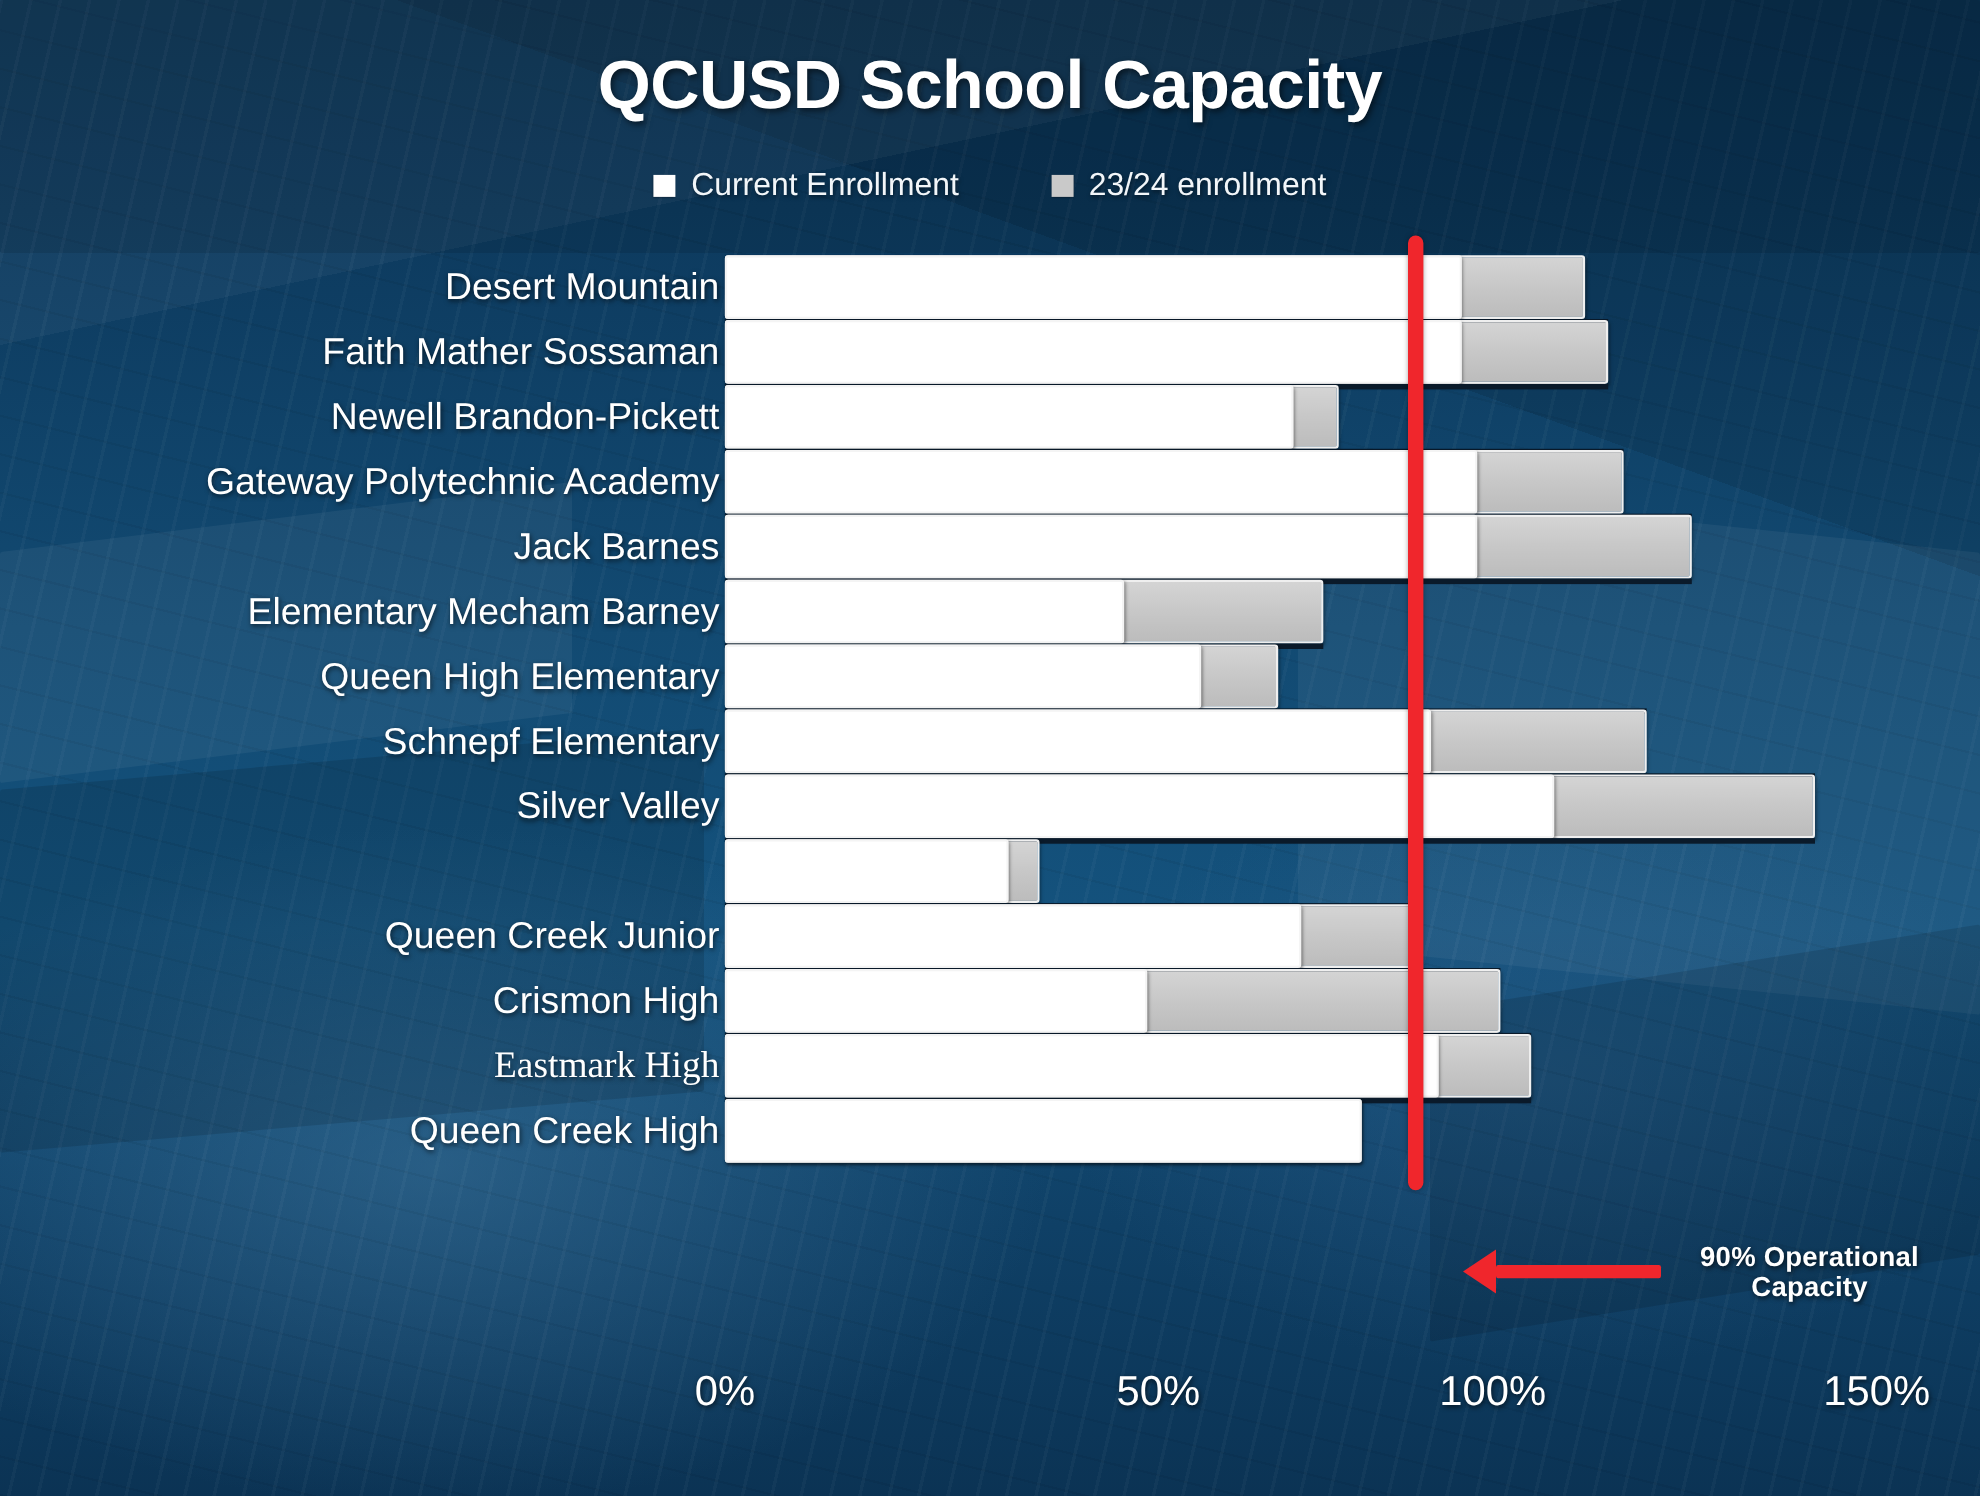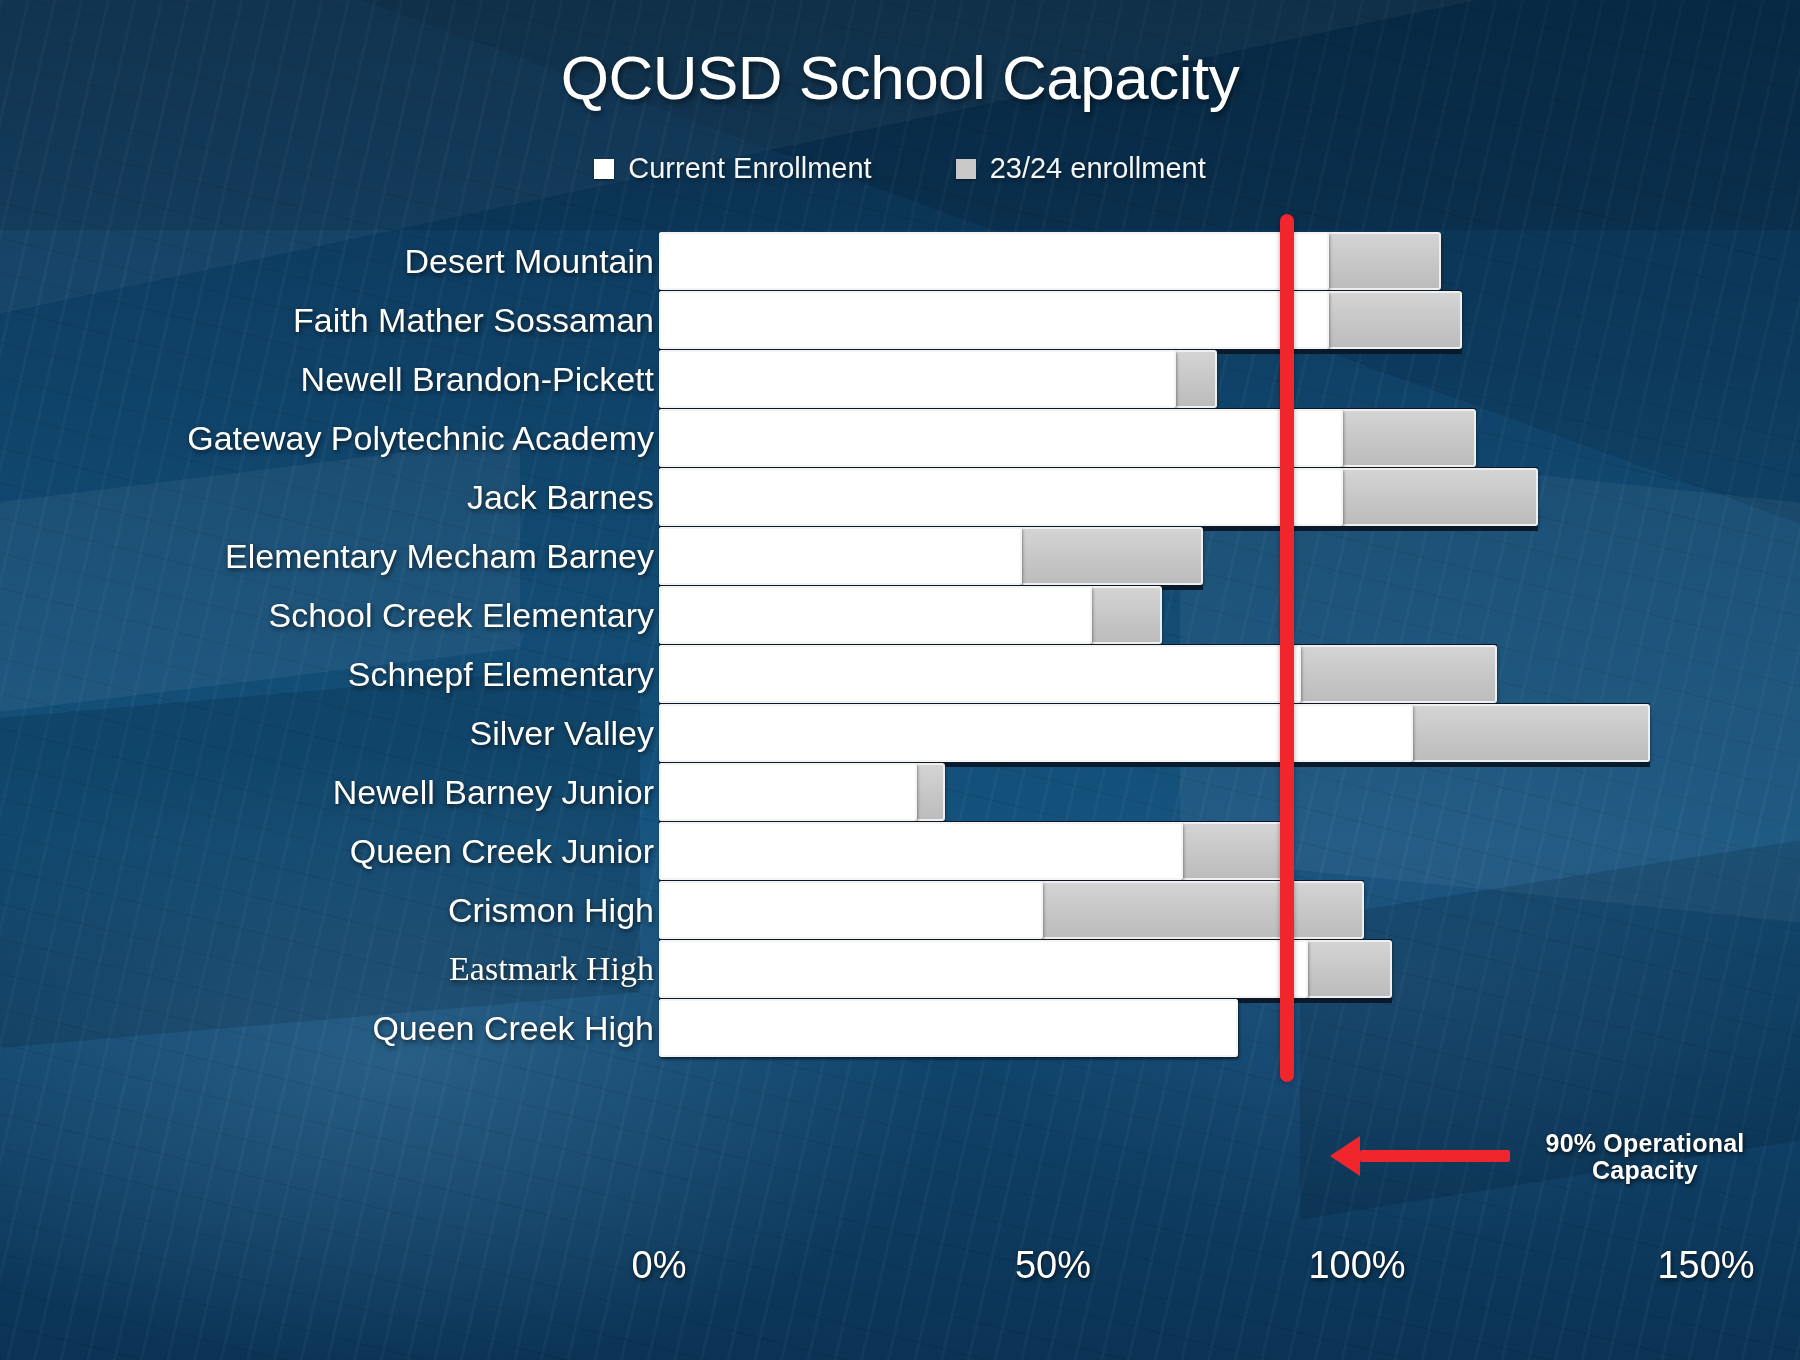--- a/index.html
+++ b/index.html
@@ -27,21 +27,21 @@
     background:
       linear-gradient(168deg, rgba(255,255,255,.07) 0 18%, rgba(0,0,0,0) 18% 100%),
       linear-gradient(200deg, rgba(0,0,0,.18) 0 26%, rgba(0,0,0,0) 26% 100%);
     opacity:.55;
   }
   .blk{position:absolute;background:rgba(255,255,255,.05);border-radius:2px;}
   .blk.d{background:rgba(0,0,0,.12);}
 
   .title{
     position:absolute;left:0;right:0;top:42px;text-align:center;
-    font-size:62px;font-weight:normal;color:#ffffff;letter-spacing:-.5px;
+    font-size:62px;font-weight:bold;color:#ffffff;letter-spacing:-.5px;
     text-shadow:2px 3px 6px rgba(0,0,0,.55);
   }
   .legend{
     position:absolute;left:0;right:0;top:152px;
     display:flex;justify-content:center;align-items:center;gap:84px;
   }
   .legend-item{display:flex;align-items:center;gap:14px;}
   .swatch{width:20px;height:20px;display:inline-block;box-shadow:0 1px 2px rgba(0,0,0,.5);}
   .swatch.white{background:#ffffff;}
   .swatch.gray{background:#c9c9c9;}
@@ -149,39 +149,38 @@
         <div class="bar gray" style="width: 879.48px;"></div>
         <div class="bar white" style="width: 684.04px;"></div>
       </div>
       <div class="rowsep" style="top: 526px; width: 879.48px;"></div>
       <div class="cat-label" style="top: 527px;">Elementary Mecham Barney</div>
       <div class="barrow" style="top: 527px; width: 1141px;">
         <div class="bar gray" style="width: 544.44px;"></div>
         <div class="bar white" style="width: 362.96px;"></div>
       </div>
       <div class="rowsep" style="top: 585px; width: 544.44px;"></div>
-      <div class="cat-label" style="top: 586px;">School Creek Elementary</div>
+      <div class="cat-label" style="top: 586px;">Queen High Elementary</div>
       <div class="barrow" style="top: 586px; width: 1141px;">
         <div class="bar gray" style="width: 502.56px;"></div>
         <div class="bar white" style="width: 432.76px;"></div>
       </div>
       <div class="rowsep" style="top: 644px; width: 837.6px;"></div>
       <div class="cat-label" style="top: 645px;">Schnepf Elementary</div>
       <div class="barrow" style="top: 645px; width: 1141px;">
         <div class="bar gray" style="width: 837.6px;"></div>
         <div class="bar white" style="width: 642.16px;"></div>
       </div>
       <div class="rowsep" style="top: 703px; width: 991.16px;"></div>
       <div class="cat-label" style="top: 704px;">Silver Valley</div>
       <div class="barrow" style="top: 704px; width: 1141px;">
         <div class="bar gray" style="width: 991.16px;"></div>
         <div class="bar white" style="width: 753.84px;"></div>
       </div>
       <div class="rowsep" style="top: 762px; width: 991.16px;"></div>
-      <div class="cat-label" style="top: 763px;">Newell Barney Junior</div>
       <div class="barrow" style="top: 763px; width: 1141px;">
         <div class="bar gray" style="width: 286.18px;"></div>
         <div class="bar white" style="width: 258.26px;"></div>
       </div>
       <div class="rowsep" style="top: 821px; width: 628.2px;"></div>
       <div class="cat-label" style="top: 822px;">Queen Creek Junior</div>
       <div class="barrow" style="top: 822px; width: 1141px;">
         <div class="bar gray" style="width: 628.2px;"></div>
         <div class="bar white" style="width: 523.5px;"></div>
       </div>

